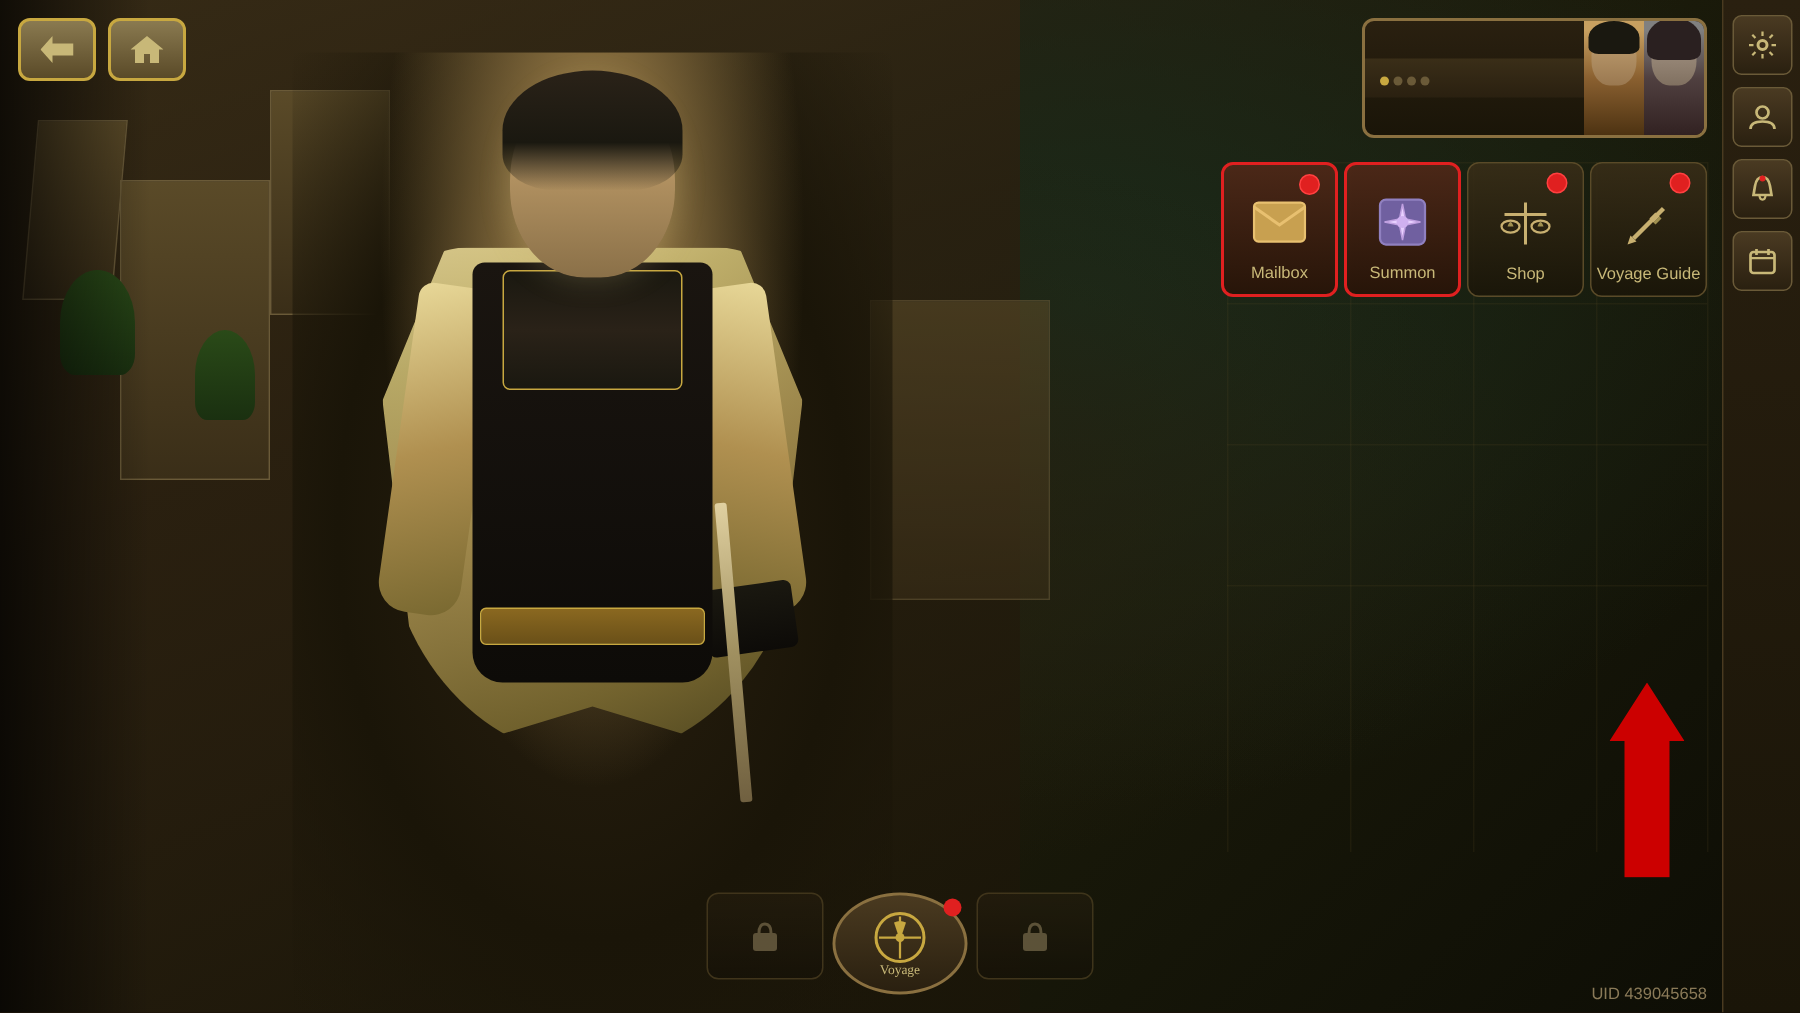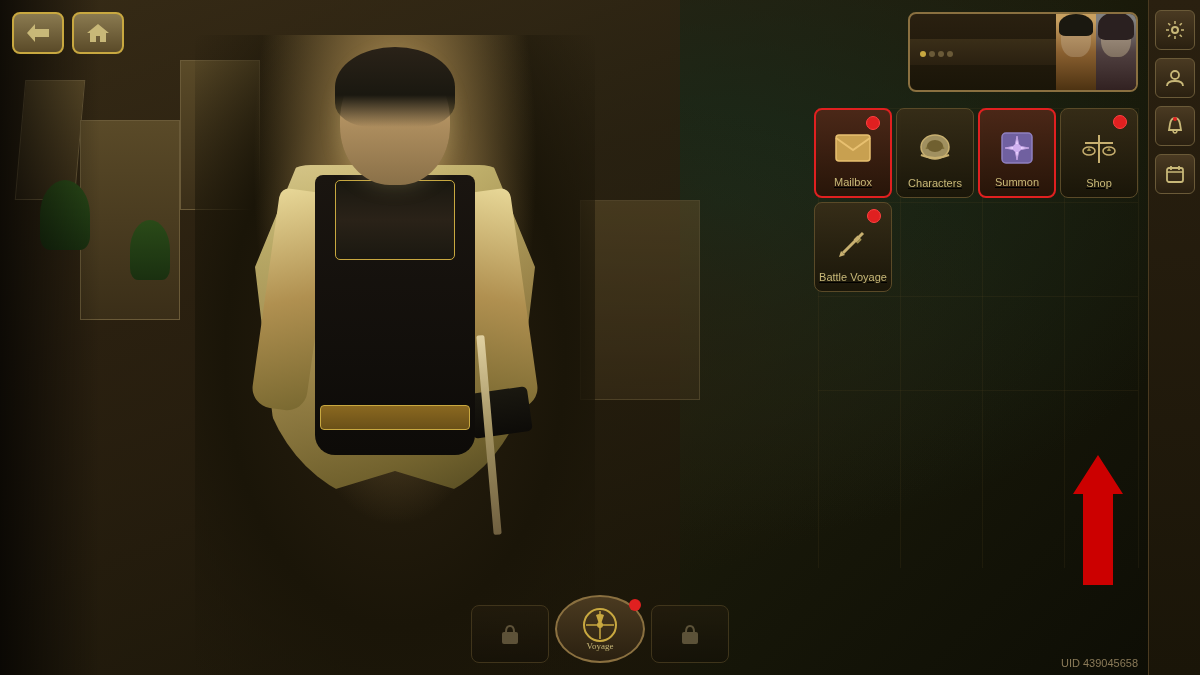--- a/index.html
+++ b/index.html
@@ -315,21 +315,20 @@
       background: linear-gradient(180deg, rgba(58,46,24,0.85) 0%, rgba(26,21,8,0.9) 100%);
       border: 1px solid #5a4a28;
       border-radius: 8px;
       display: flex;
       flex-direction: column;
       align-items: center;
       justify-content: flex-end;
       padding-bottom: 8px;
       cursor: pointer;
       position: relative;
-      text-decoration: underline;
     }
 
     .menu-item.highlighted {
       border: 2px solid #e02020;
       background: linear-gradient(180deg, rgba(80,40,24,0.9) 0%, rgba(40,20,8,0.95) 100%);
     }
 
     .menu-icon {
       font-size: 28px;
       margin-bottom: 4px;
@@ -401,21 +400,21 @@
       filter: drop-shadow(0 0 4px rgba(200,0,0,0.8));
     }
 
     
     #bottom-nav {
       position: absolute;
       bottom: 12px;
       left: 50%;
       transform: translateX(-50%);
       display: flex;
-      align-items: flex-end;
+      align-items: flex-start;
       gap: 6px;
     }
 
     .bottom-btn {
       width: 78px;
       height: 58px;
       background: linear-gradient(180deg, rgba(40,32,16,0.85) 0%, rgba(20,16,8,0.9) 100%);
       border: 1px solid #5a4a28;
       border-radius: 8px;
       display: flex;
@@ -625,31 +624,20 @@
     <div class="menu-icon">
       <svg viewBox="0 0 36 28" fill="none">
         <rect x="1" y="1" width="34" height="26" rx="3" fill="#c8a050" stroke="#e8c070" stroke-width="1.5"></rect>
         <path d="M1 4 L18 16 L35 4" stroke="#e8c070" stroke-width="2"></path>
         <rect x="26" y="18" width="10" height="10" rx="5" fill="#e02020" style="display:none"></rect>
       </svg>
     </div>
     <span class="menu-label">Mailbox</span>
   </div>
 
-  <div class="menu-item">
-    <div class="menu-icon">
-      <svg viewBox="0 0 36 36" fill="none">
-        <ellipse cx="18" cy="16" rx="14" ry="12" fill="#a09060" stroke="#c8b070" stroke-width="1.5"></ellipse>
-        <path d="M4 24 Q18 30 32 24" stroke="#c8b070" stroke-width="2" fill="none"></path>
-        <path d="M8 18 Q10 12 18 10 Q26 12 28 18" fill="#807040" stroke="#a09050" stroke-width="1"></path>
-        <ellipse cx="18" cy="15" rx="8" ry="6" fill="#706030"></ellipse>
-      </svg>
-    </div>
-    <span class="menu-label">Characters</span>
-  </div>
 
 
   <div class="menu-item highlighted">
     <div class="menu-icon">
       <svg viewBox="0 0 36 36" fill="none">
         <rect x="3" y="3" width="30" height="30" rx="4" fill="#7060a0" stroke="#9080c0" stroke-width="1.5"></rect>
         <path d="M18 6 L20 16 L30 18 L20 20 L18 30 L16 20 L6 18 L16 16 Z" fill="#e8d0ff" stroke="#c0a0e0" stroke-width="1"></path>
         <circle cx="18" cy="18" r="4" fill="#d0b0f0"></circle>
       </svg>
     </div>
@@ -674,21 +662,21 @@
   <div class="menu-item">
     <div class="badge-red"></div>
     <div class="menu-icon">
       <svg viewBox="0 0 36 36" fill="none">
         <line x1="8" y1="28" x2="28" y2="8" stroke="#c8b070" stroke-width="3"></line>
         <path d="M6 26 L4 32 L10 30 Z" fill="#c8b070"></path>
         <line x1="20" y1="16" x2="24" y2="12" stroke="#c8b070" stroke-width="4"></line>
         <line x1="22" y1="18" x2="26" y2="14" stroke="#a09050" stroke-width="2"></line>
       </svg>
     </div>
-    <span class="menu-label">Battle Voyage</span>
+    <span class="menu-label">Voyage Guide</span>
   </div>
 
 </div>
 
 <div id="bottom-nav">
   <div class="bottom-btn locked">
     <svg width="24" height="24" viewBox="0 0 24 24">
       <rect x="4" y="10" width="16" height="12" rx="2" fill="#8a7a58"></rect>
       <path d="M8 10 Q8 4 12 4 Q16 4 16 10" fill="none" stroke="#8a7a58" stroke-width="2"></path>
     </svg>

